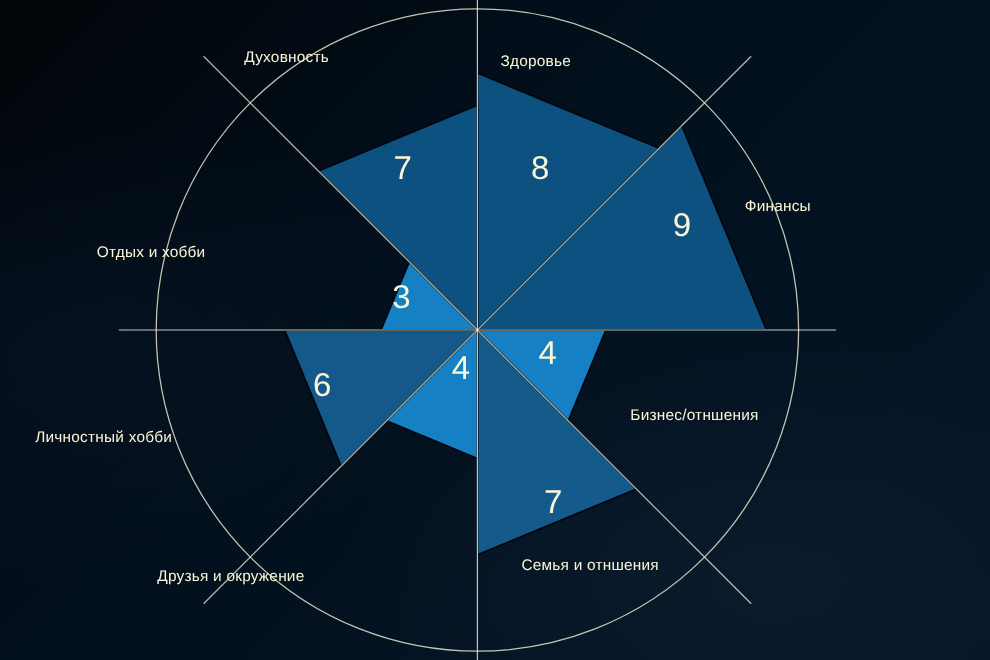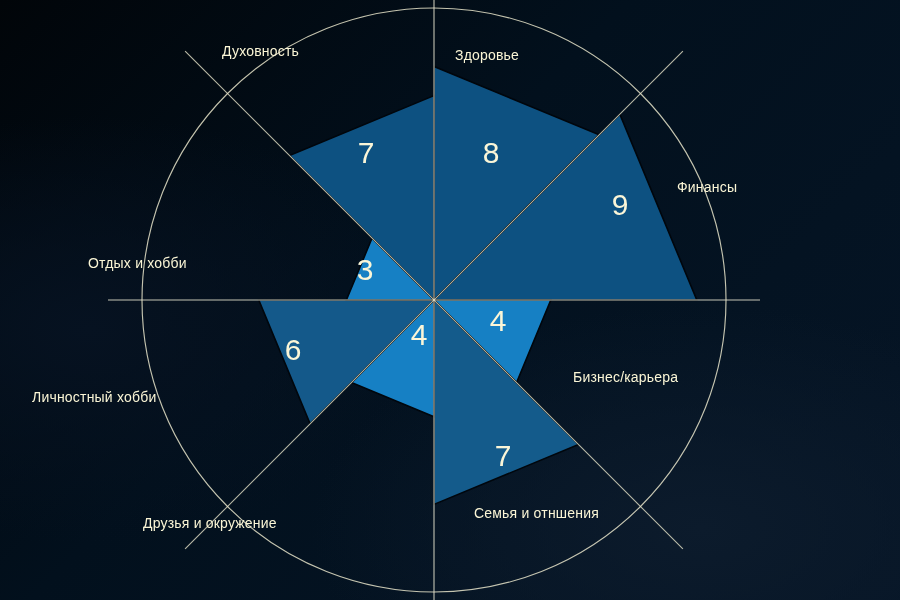--- a/index.html
+++ b/index.html
@@ -94,21 +94,21 @@
         <text x="419" y="337" class="value-text">4</text>
         <text x="293" y="352" class="value-text">6</text>
         <text x="365" y="272" class="value-text">3</text>
         <text x="366" y="155" class="value-text">7</text>
       </g>
   </svg>
 
   <div id="labels-layer">
       <div class="sector-label" style="left: 455px; top: 48px;">Здоровье</div>
       <div class="sector-label" style="left: 677px; top: 180px; text-align: right;">Финансы</div>
-      <div class="sector-label" style="left: 573px; top: 370px;">Бизнес/карьера</div>
+      <div class="sector-label" style="left: 573px; top: 370px;">Бизнес/отншения</div>
       <div class="sector-label" style="left: 474px; top: 506px;">Семья и отншения</div>
       <div class="sector-label" style="left: 143px; top: 516px; text-align: right;">Друзья и окружение</div>
       <div class="sector-label" style="left: 32px; top: 390px;">Личностный хобби</div>
-      <div class="sector-label" style="left: 88px; top: 222px; margin-top: 34px;">Отдых и хобби</div>
+      <div class="sector-label" style="left: 88px; top: 222px;">Отдых и хобби</div>
       <div class="sector-label" style="left: 222px; top: 44px;">Духовность</div>
     </div>
 
 </div>
 
 </body></html>

